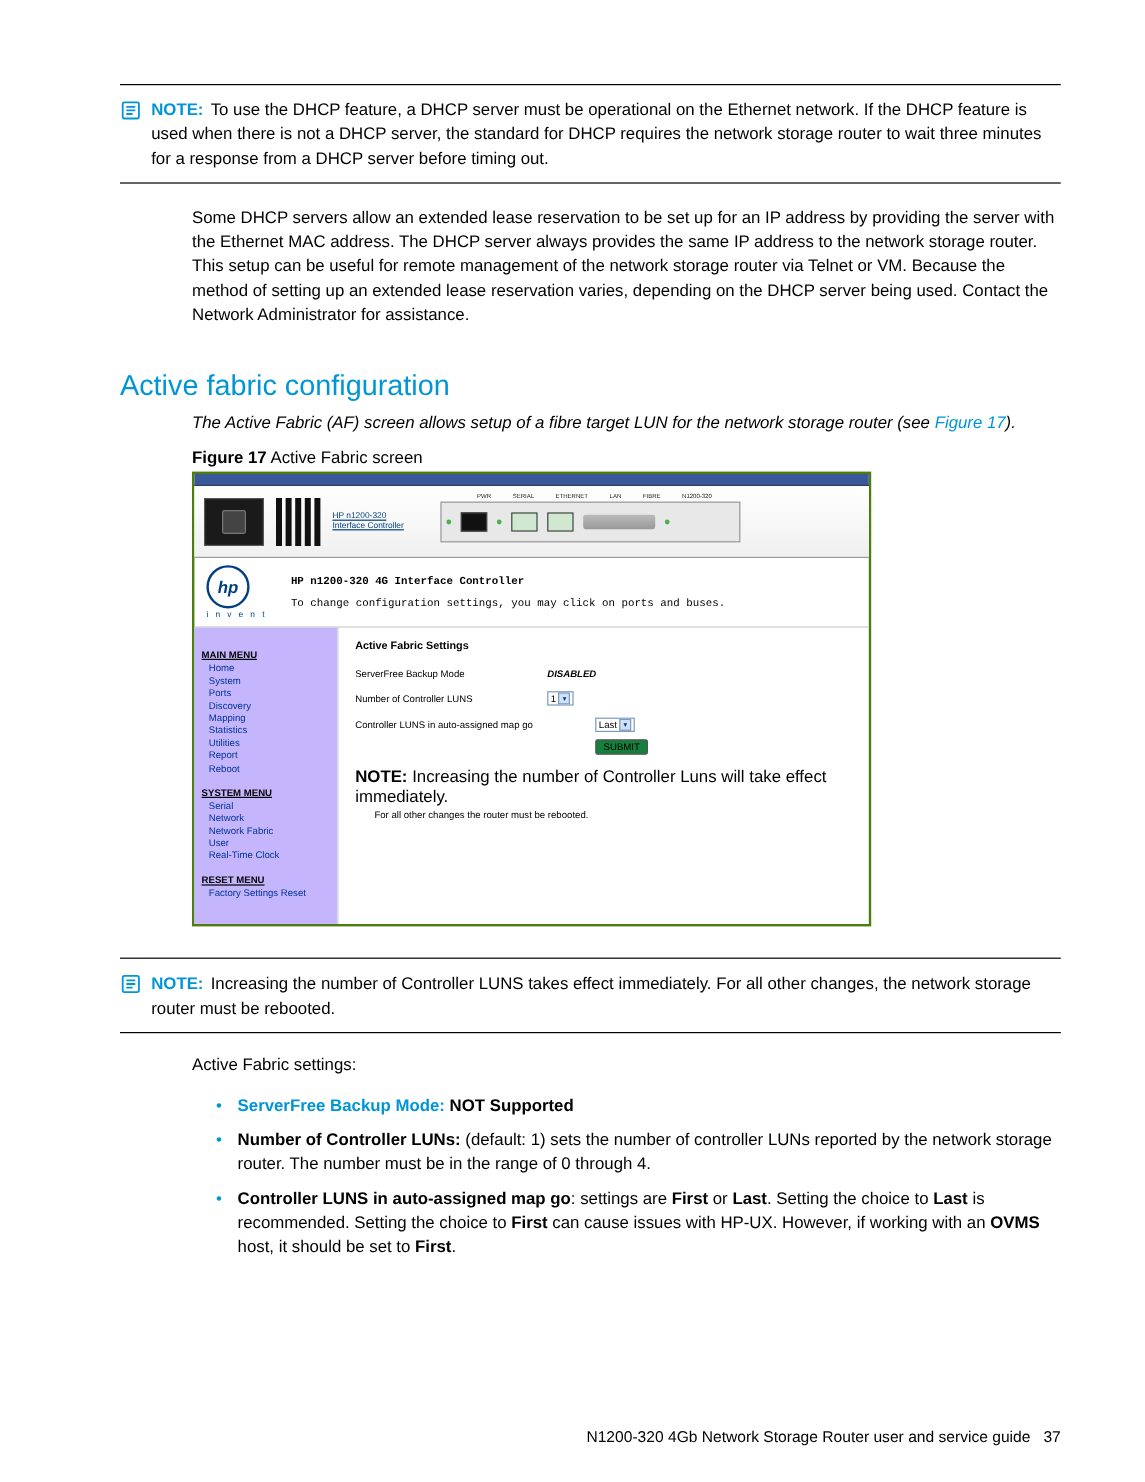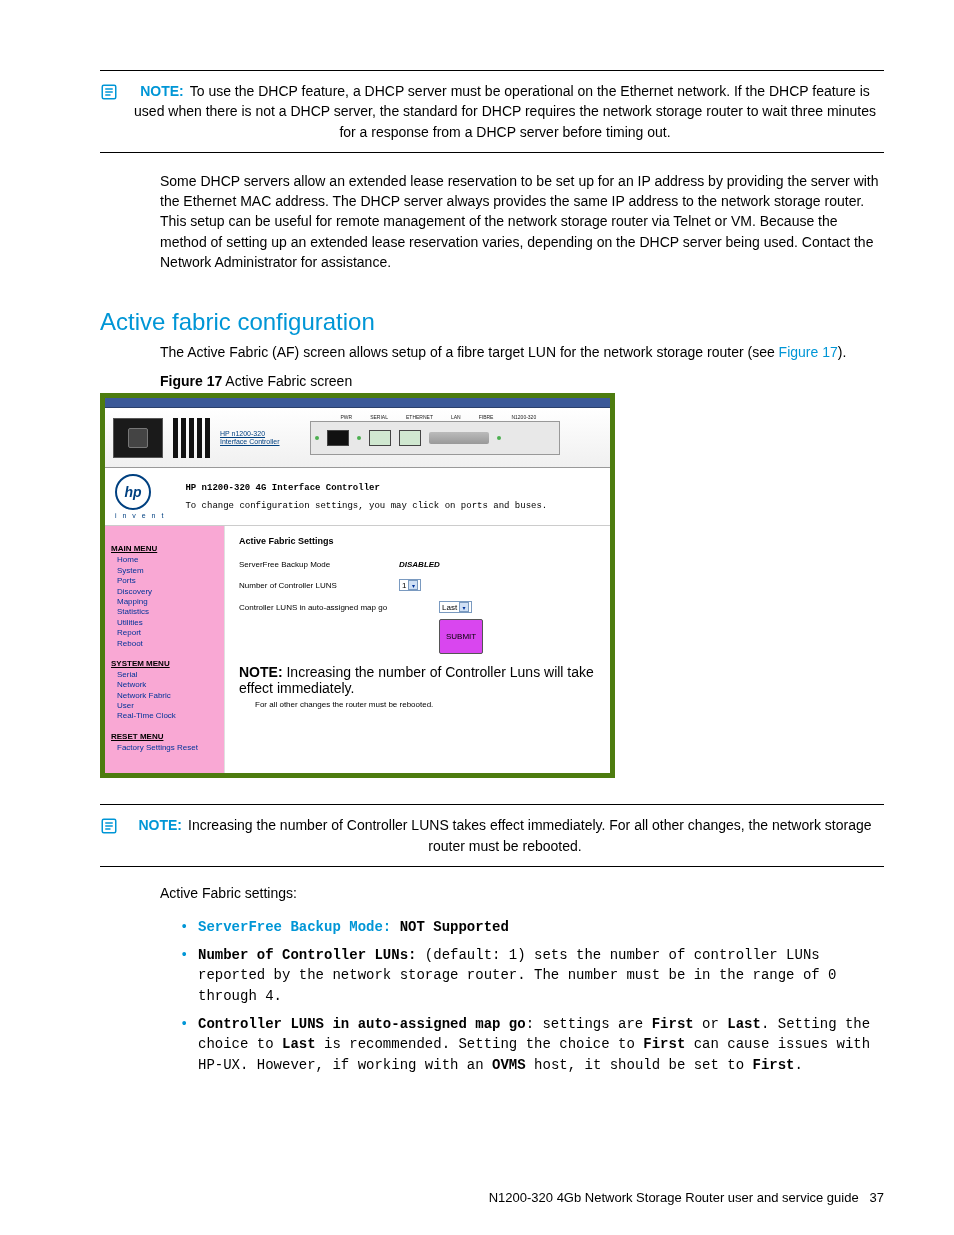--- a/index.html
+++ b/index.html
@@ -12,37 +12,38 @@
     margin: 0 auto;
     padding: 60px 70px 40px 100px;
     position: relative;
     min-height: 1235px;
   }
   .hr { border: 0; border-top: 1px solid #000; margin: 10px 0; }
   .note-block { display: flex; align-items: flex-start; gap: 8px; margin: 10px 0 6px 0; }
   .note-icon { width: 18px; height: 18px; flex: 0 0 18px; margin-top: 2px; }
   .note-icon svg { width: 18px; height: 18px; }
   .note-label { color: #0096d6; font-weight: bold; margin-right: 6px; }
-  .note-text { line-height: 1.45; text-align: center; }
+  .note-text { line-height: 1.45; }
   .para { margin: 18px 0 36px 60px; line-height: 1.45; }
   h2.section-title {
     color: #0096d6;
     font-weight: 300;
     font-size: 24px;
     margin: 18px 0 6px 0;
     font-family: "Segoe UI Light", "Segoe UI", Arial, sans-serif;
   }
-  .indent { margin-left: 60px; line-height: 1.5; }
+  .indent { margin-left: 60px; line-height: 1.5; font-style: italic; }
   .fig-link { color: #0096d6; }
   .fig-label { font-weight: bold; color: #000; }
   .figure-caption { margin: 10px 0 4px 60px; }
 
   .screenshot {
-    width: 515px;
-    border: 5px solid #4d7c0f;
+    margin-left: 60px;
+    width: 566px;
+    border: 2px solid #4d7c0f;
     background: #fff;
     font-family: Tahoma, Arial, sans-serif;
     font-size: 9px;
     color: #000;
   }
   .ss-topbar { height: 10px; background: #3b5998; border-bottom: 1px solid #2a3f6b; }
   .ss-banner {
     height: 60px;
     background: linear-gradient(#ffffff,#f0f0f0);
     border-bottom: 1px solid #999;
@@ -75,38 +76,38 @@
   }
   .ss-hp-logo {
     width:36px;height:36px;border-radius:50%;background:#fff;border:2px solid #004080;
     display:flex;align-items:center;justify-content:center;color:#004080;font-style:italic;
     font-weight:bold;font-size:14px;
   }
   .ss-invent { font-size:7px; letter-spacing:2px; color:#004080; text-align:center; margin-top:2px;}
   .ss-header-text { font-size:9px;font-family:Liberation Mono, monospace; }
   .ss-header-text .bold { font-weight:bold; margin-bottom:8px;}
   .ss-sidebar {
-    width:120px; padding:8px 6px 20px 6px; border-right:1px solid #e0e0e0; background:#f9a8d4;
+    width:120px; padding:8px 6px 20px 6px; border-right:1px solid #e0e0e0; background:#c4b5fd;
   }
   .ss-menu-title { font-size:8px; font-weight:bold; text-decoration:underline; margin-top:10px; margin-bottom:2px;}
   .ss-menu-item { font-size:8px; color:#003399; margin-left:6px; line-height:1.3; cursor:pointer;}
   .ss-content { flex:1; padding:10px 14px; }
   .ss-content-title { font-weight:bold; font-size:9px; margin-bottom:14px;}
   .ss-row { display:flex; align-items:center; margin-bottom:10px; font-size:8px;}
   .ss-row-label { width:160px;}
   .ss-row-value { font-weight:bold; font-style:italic;text-align:center;}
   .ss-select { border:1px solid #7a9ac0; background:#fff; padding:0 2px; font-size:8px; display:inline-flex; align-items:center; gap:2px;}
   .ss-select-btn { width:10px;height:10px;background:#d0e0f5;border:1px solid #7a9ac0;display:flex;align-items:center;justify-content:center;font-size:6px;color:#003399;}
-  .ss-submit { display:inline-block; padding:12px 6px; background:#d946ef; border:1px solid #555; border-radius:2px; font-size:8px; margin-top:2px;}
+  .ss-submit { display:inline-block; padding:1px 6px; background:#15803d; border:1px solid #555; border-radius:2px; font-size:8px; margin-top:2px;}
   .ss-note { font-size:14px; margin-top:10px;}
   .ss-note .b { font-weight:bold;}
   .ss-note2 { font-size:8px; margin-top:4px; padding-left:16px;}
 
   .settings-intro { margin:18px 0 4px 60px; }
-  ul.settings { margin:16px 0 0 80px; padding:0; list-style:none;font-family:Liberation Mono, monospace; }
+  ul.settings { margin:16px 0 0 80px; padding:0; list-style:none; }
   ul.settings li { position:relative; padding-left:18px; margin:8px 0; line-height:1.45;}
   ul.settings li::before {
     content:"•"; color:#0096d6; position:absolute; left:0; top:0; font-size:14px;
   }
   .teal { color:#0096d6; font-weight:bold; }
   .bold { font-weight:bold; }
 
   .footer { position:absolute; bottom:30px; right:70px; font-size:13px;padding-left:21px; }
 </style>
 </head>

